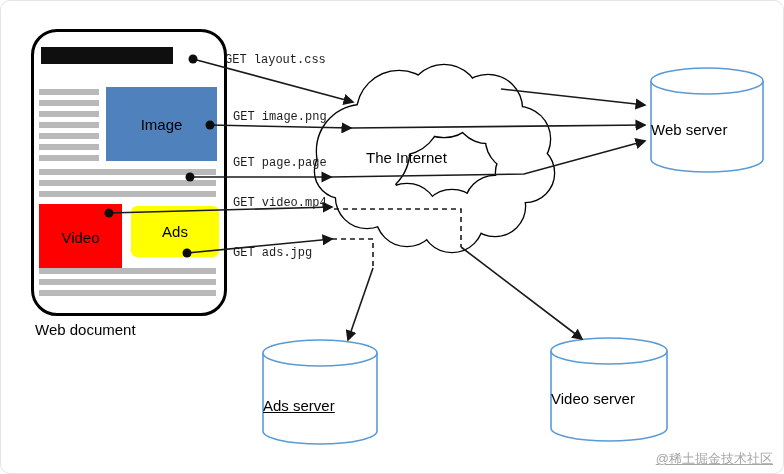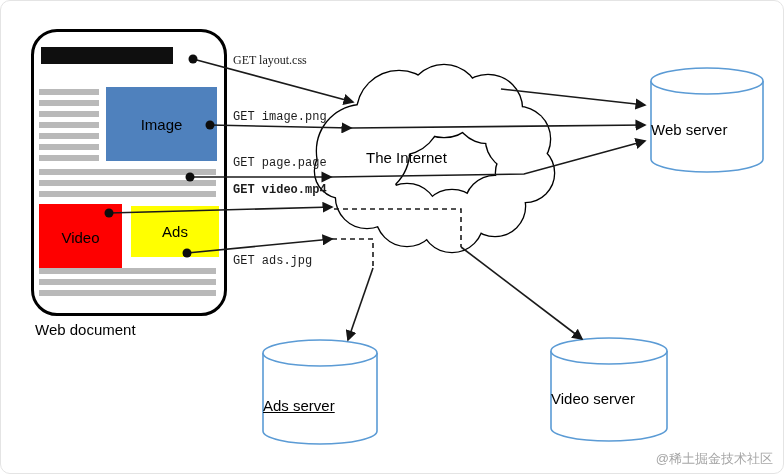--- a/index.html
+++ b/index.html
@@ -11,21 +11,21 @@
   svg.art { position:absolute; left:0; top:0; pointer-events:none; }
 
   .doc-frame { border:3px solid #000; border-radius:26px; background:#fff; }
   .title-bar { background:var(--title-bar,#0f0f0f); }
   .ph-line { background:var(--placeholder-line,#b9b9b9); height:6px; }
 
   .cbox { display:flex; align-items:center; justify-content:center;
           font-size:15px; color:#000; }
   .img-box { background:var(--image-box,#4f81bd); }
   .vid-box { background:var(--video-box,#fe0000); }
-  .ads-box { background:var(--ads-box,#ffff00); }
+  .ads-box { background:var(--ads-box,#ffff00);border-radius:6px; }
 
   .lbl { font-size:15px; color:#000; text-align:left; }
   .mono { font-family:"Liberation Mono","DejaVu Sans Mono",monospace;
           font-size:12px; color:#1c1c1c; white-space:pre; }
   .watermark { font-size:13px; color:var(--watermark,#a6a6a6); }
 
   .ln   { stroke:var(--arrow,#1a1a1a); stroke-width:1.6; fill:none; }
   .dash { stroke-dasharray:5 4; }
   .dot  { fill:#0d0d0d; }
   .cloud-stroke circle { stroke:#000; stroke-width:2.6; fill:#fff; }
@@ -132,26 +132,26 @@
     <path class="ln" d="M372,267 L347,339" marker-end="url(#arrow)"></path>
     <path class="ln" d="M460,246 L581,338" marker-end="url(#arrow)"></path>
 
     <circle class="dot" cx="192" cy="58" r="4.5"></circle>
     <circle class="dot" cx="209" cy="124" r="4.5"></circle>
     <circle class="dot" cx="189" cy="176" r="4.5"></circle>
     <circle class="dot" cx="108" cy="212" r="4.5"></circle>
     <circle class="dot" cx="186" cy="252" r="4.5"></circle>
   </svg>
 
-  <div class="abs mono" style="left:232px; top:52px;font-family:Liberation Serif, serif;">GET layout.css</div>
+  <div class="abs mono" style="left:224px; top:52px;">GET layout.css</div>
   <div class="abs mono" style="left:232px; top:109px;">GET image.png</div>
   <div class="abs mono" style="left:232px; top:155px;">GET page.page</div>
-  <div class="abs mono" style="left:232px; top:182px;font-weight:bold;">GET video.mp4</div>
-  <div class="abs mono" style="left:232px; top:253px;">GET ads.jpg</div>
+  <div class="abs mono" style="left:232px; top:195px;">GET video.mp4</div>
+  <div class="abs mono" style="left:232px; top:245px;">GET ads.jpg</div>
 
   <div class="abs lbl" style="left:365px; top:148px; width:130px;">The Internet</div>
   <div class="abs lbl" style="left:650px; top:120px; width:112px;">Web server</div>
   <div class="abs lbl" style="left:262px; top:396px; width:114px;text-decoration:underline;">Ads server</div>
   <div class="abs lbl" style="left:550px; top:389px; width:96px;">Video server</div>
   <div class="abs lbl" style="left:34px; top:320px; width:196px;">Web document</div>
 
-  <div class="abs watermark" style="right:10px; top:449px;">@稀土掘金技术社区</div>
+  <div class="abs watermark" style="right:10px; top:449px;text-decoration:underline;">@稀土掘金技术社区</div>
 </div>
 
 </body></html>

